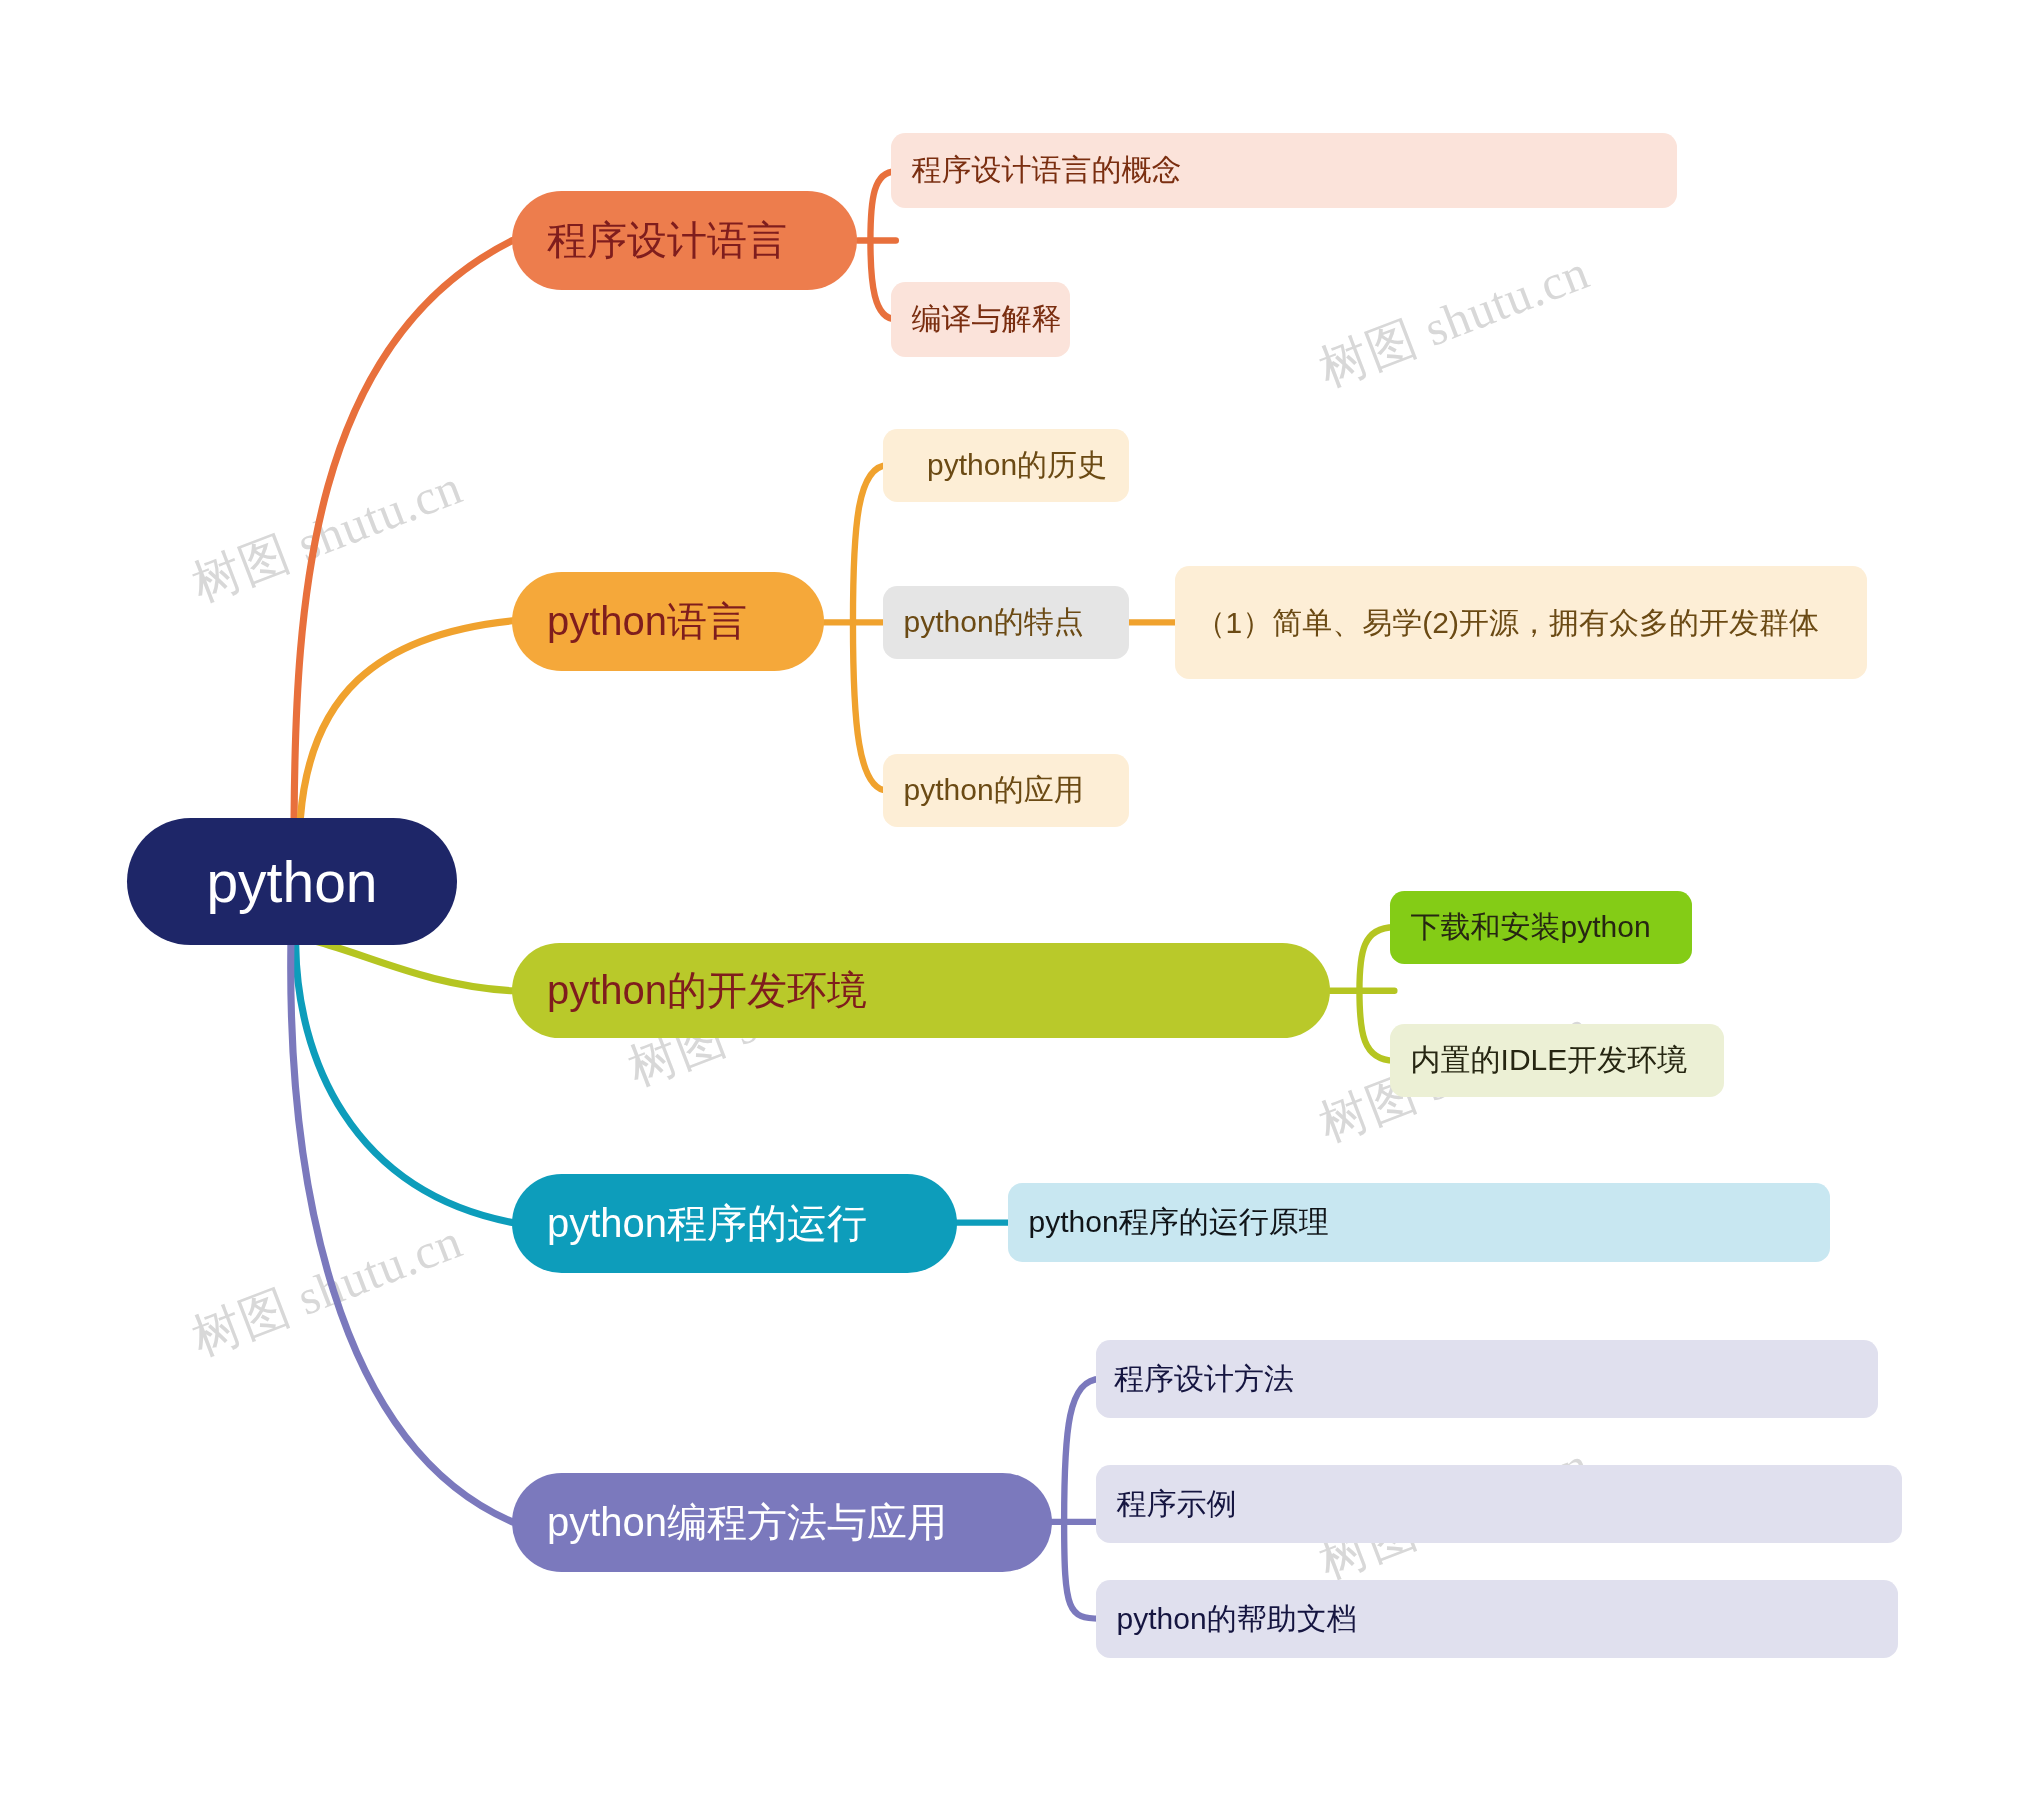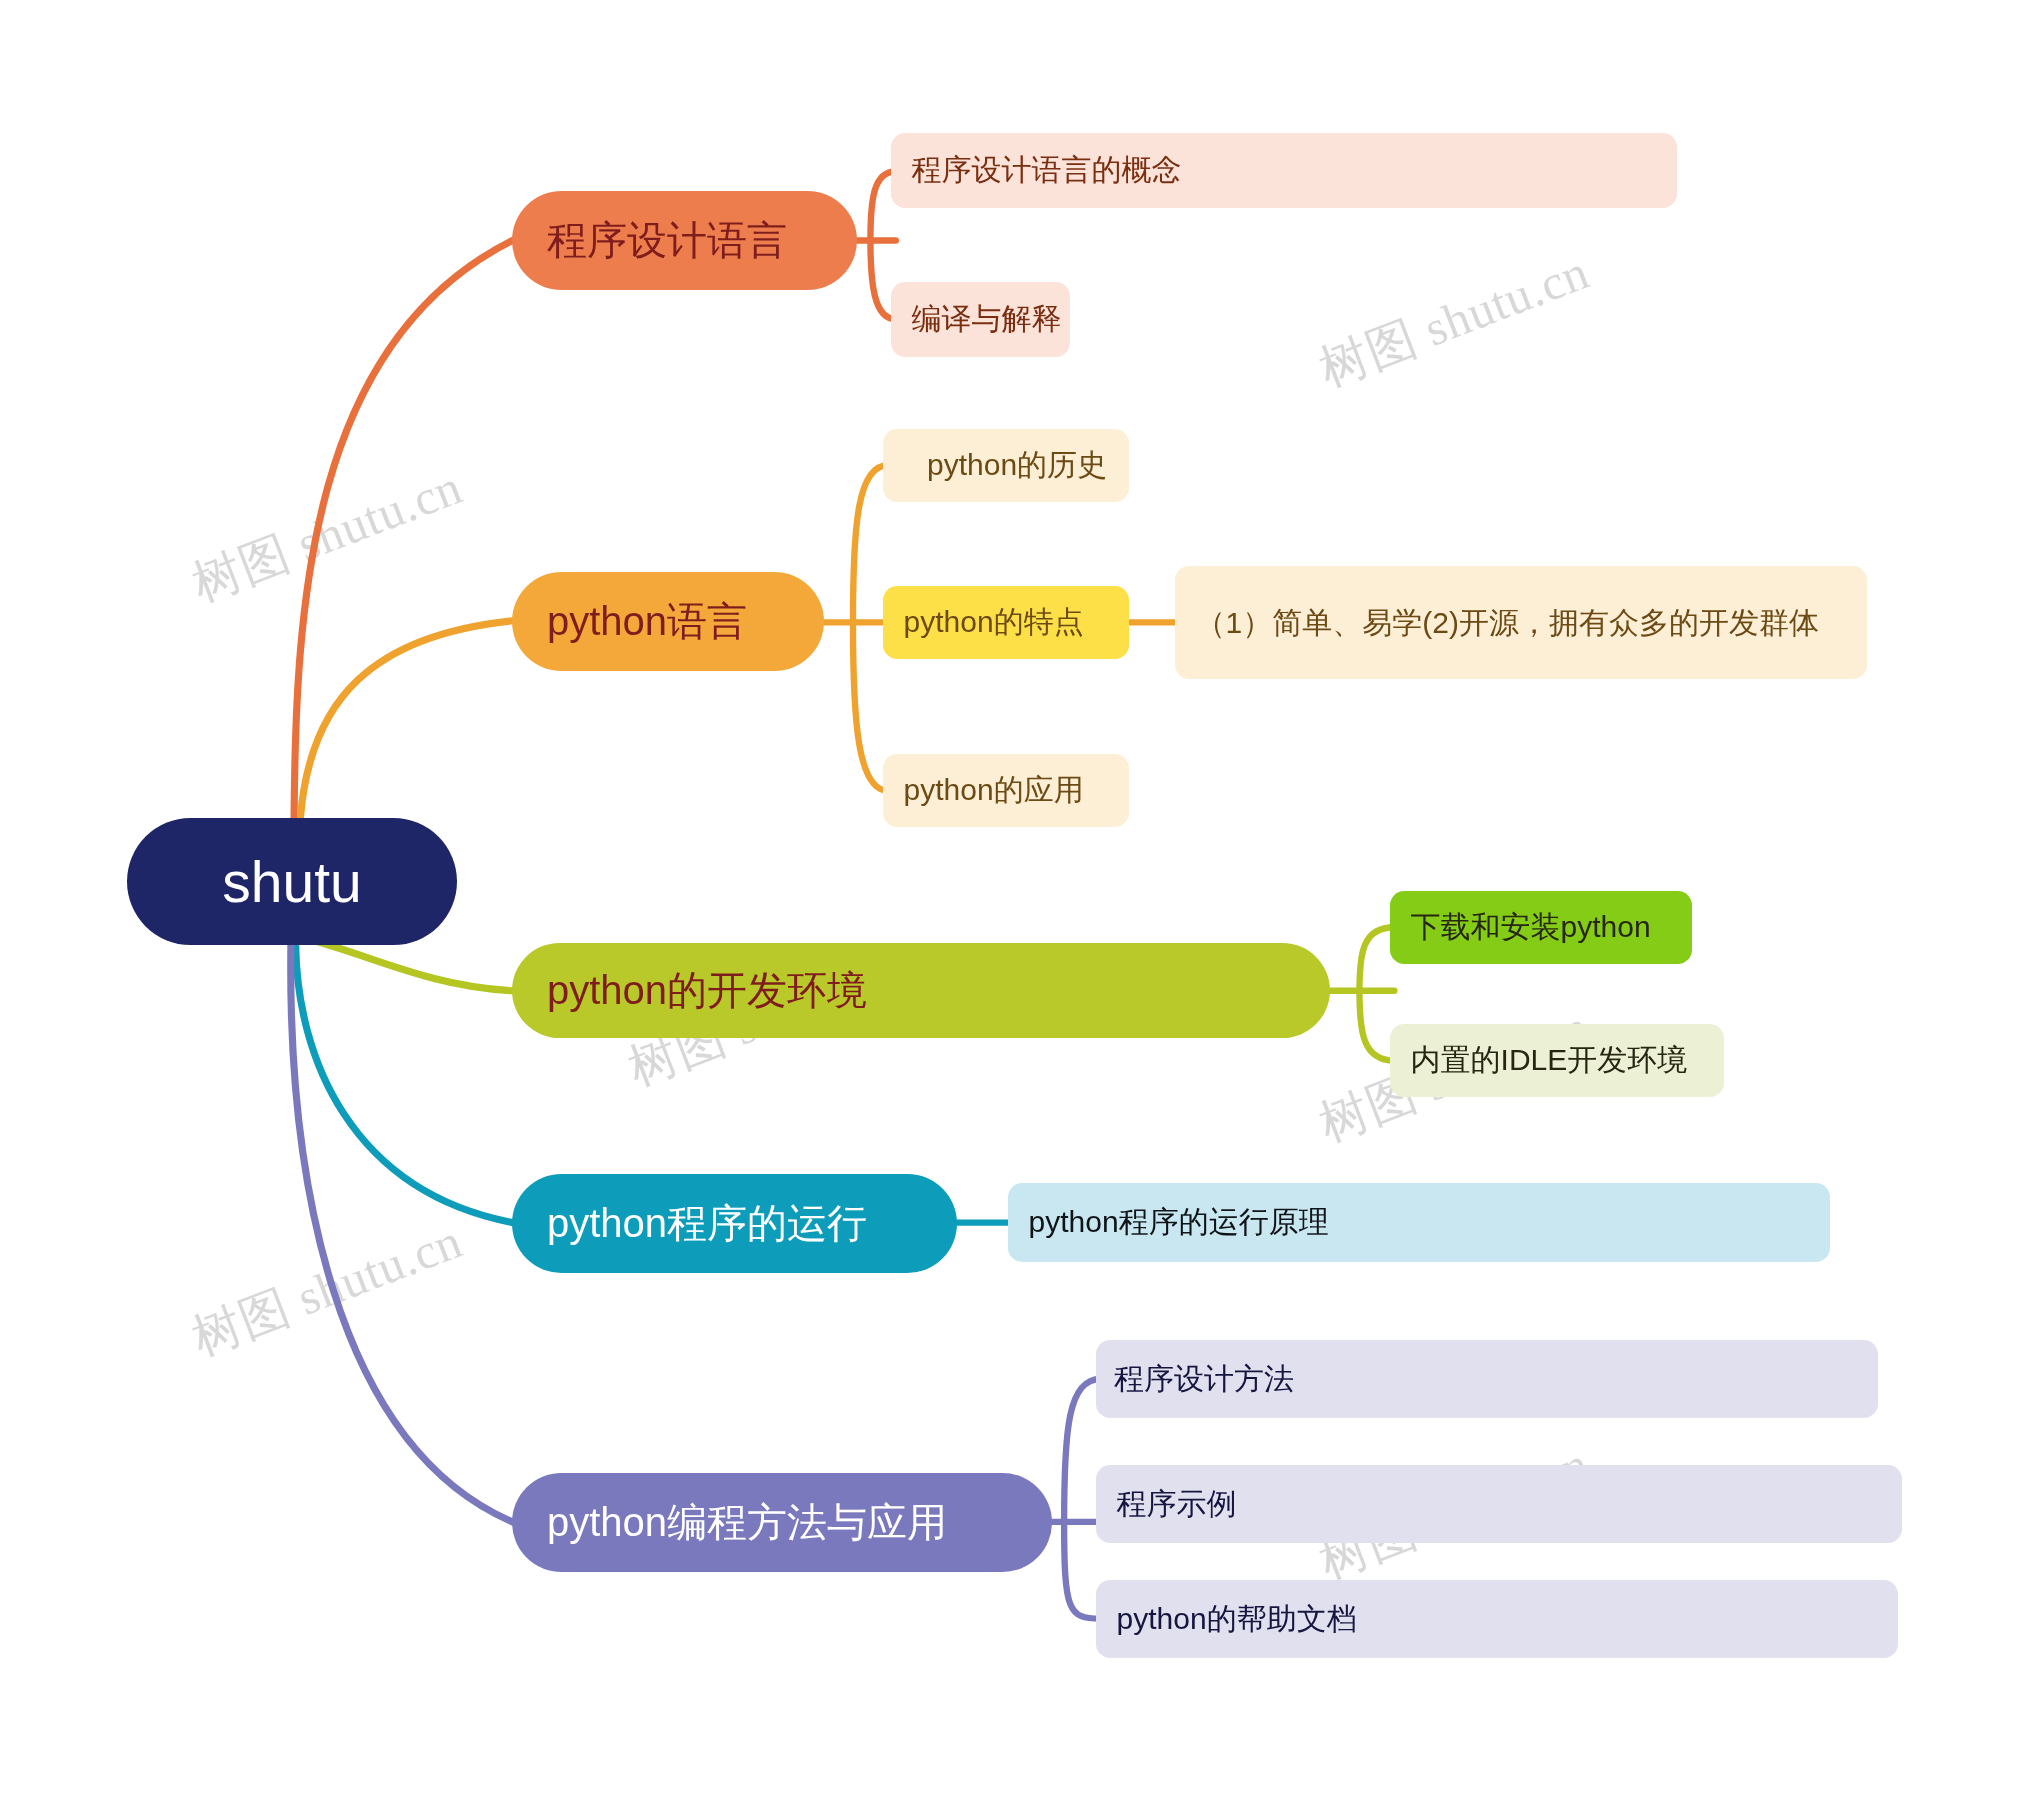--- a/index.html
+++ b/index.html
@@ -105,40 +105,40 @@
     <path d="M 1675 1248 L 1756 1248" fill="none" stroke="#b5c522" stroke-width="8" stroke-linecap="round"></path>
     <path d="M 1756 1168 C 1716 1168, 1712 1200, 1712 1248 C 1712 1300, 1716 1336, 1756 1336" fill="none" stroke="#b5c522" stroke-width="8" stroke-linecap="round" stroke-linejoin="round"></path>
 
     <path d="M 1205 1540 L 1276 1540" fill="none" stroke="#0d9dbb" stroke-width="8" stroke-linecap="round"></path>
 
     <path d="M 1325 1917 L 1386 1917" fill="none" stroke="#7b79bd" stroke-width="8" stroke-linecap="round"></path>
     <path d="M 1386 1737 C 1345 1737, 1340 1800, 1340 1917 C 1340 2030, 1345 2039, 1386 2039" fill="none" stroke="#7b79bd" stroke-width="8" stroke-linecap="round" stroke-linejoin="round"></path>
   </svg>
 
   <div class="node root" style="left:127px; top:818px; width:330px; height:127px;">
-    <span class="txt" style="text-align:center;">shutu</span>
+    <span class="txt" style="text-align:center;">python</span>
   </div>
 
   <div class="node l1 dark" style="left:512px; top:191px; width:345px; height:99px; background:#ed7d4d;">
     <span class="txt">程序设计语言</span>
   </div>
   <div class="node l2" style="left:891px; top:133px; width:786px; height:75px; background:#fbe3da; color:#7a2e10;">
     <span class="txt">程序设计语言的概念</span>
   </div>
   <div class="node l2" style="left:891px; top:282px; width:179px; height:75px; background:#fbe3da; color:#7a2e10;">
     <span class="txt">编译与解释</span>
   </div>
 
   <div class="node l1 dark" style="left:512px; top:572px; width:312px; height:99px; background:#f5a83a;">
     <span class="txt">python语言</span>
   </div>
   <div class="node l2" style="left:883px; top:429px; width:246px; height:73px; background:#fdeed6; color:#6b4a14;padding-left:44px;">
     <span class="txt">python的历史</span>
   </div>
-  <div class="node l2" style="left:883px; top:586px; width:246px; height:73px; background:#fde047; color:#6b4a14;">
+  <div class="node l2" style="left:883px; top:586px; width:246px; height:73px; background:#e5e5e5; color:#6b4a14;">
     <span class="txt">python的特点</span>
   </div>
   <div class="node l2 wrap" style="left:1175px; top:566px; width:692px; height:113px; background:#fdeed6; color:#6b4a14;">
     <span class="txt">（1）简单、易学(2)开源，拥有众多的开发群体</span>
   </div>
   <div class="node l2" style="left:883px; top:754px; width:246px; height:73px; background:#fdeed6; color:#6b4a14;">
     <span class="txt">python的应用</span>
   </div>
 
   <div class="node l1 dark" style="left:512px; top:943px; width:818px; height:95px; background:#b9c92a;">

